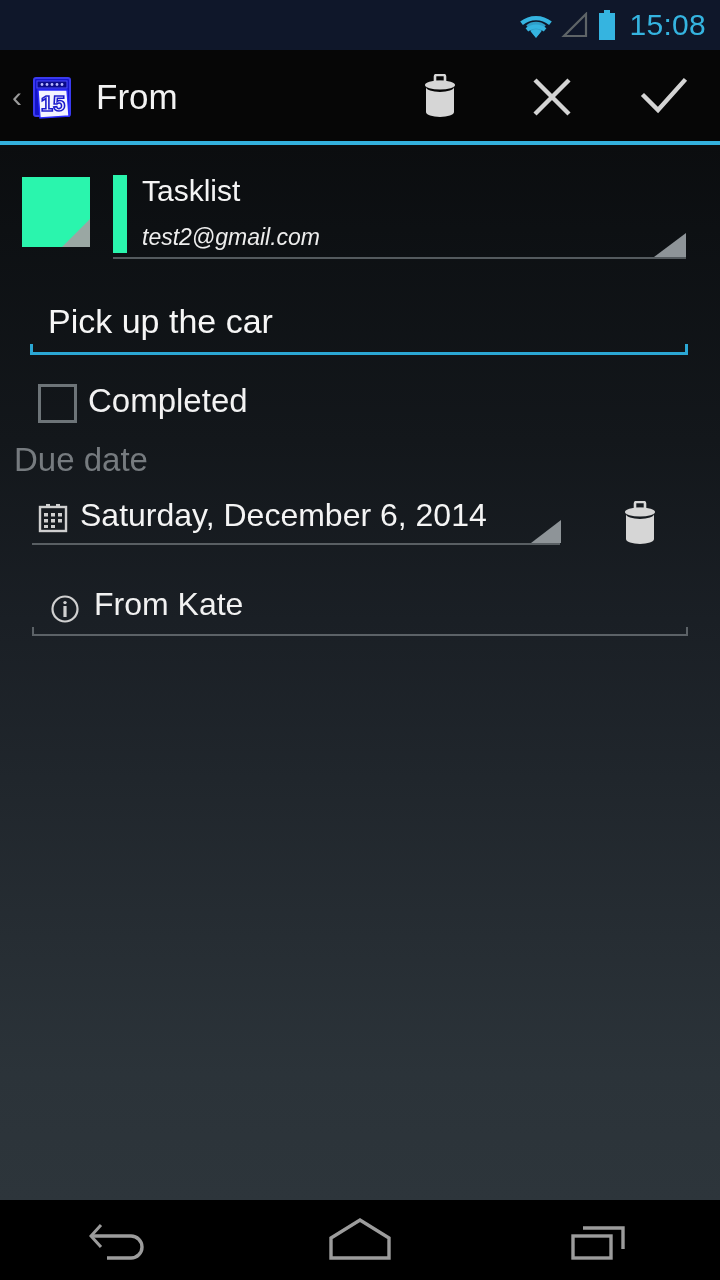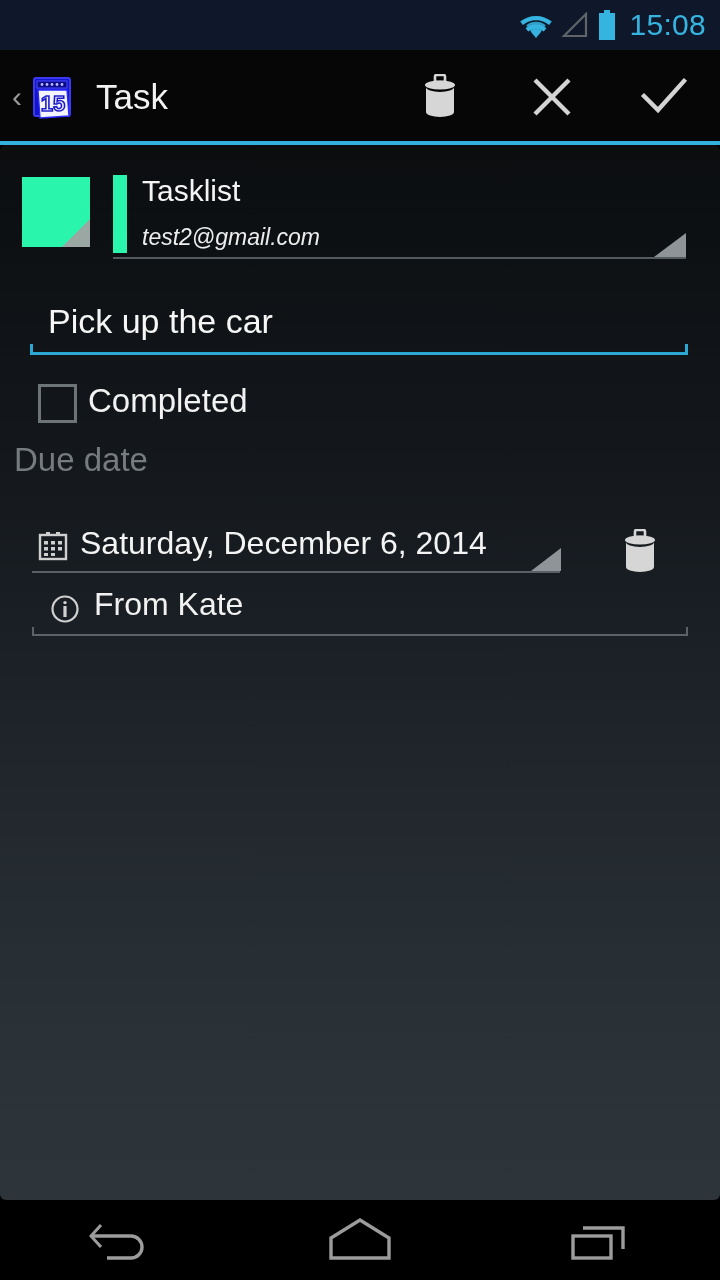--- a/index.html
+++ b/index.html
@@ -108,21 +108,20 @@
     width: 720px; height: 1055px;
     background: linear-gradient(to bottom,
         #0b0d0f 0%,
         #0d1013 8%,
         #13171b 28%,
         #1a1f25 45%,
         #20262c 60%,
         #262d33 75%,
         #2b3339 88%,
         #2d353b 100%);
-    border-radius: 6px;
   }
 
   
   #list-row {
     position: absolute;
     left: 0; top: 28px;
     width: 720px; height: 100px;
   }
   #list-color-swatch {
     position: absolute;
@@ -238,21 +237,21 @@
     position: absolute;
     left: 14px; top: 298px;
     color: #767b7f;
     font-size: 33px;
     line-height: 34px;
     white-space: nowrap;
   }
   #date-row {
     position: absolute;
     left: 0; top: 348px;
-    width: 658px; height: 62px; margin-top: 28px;
+    width: 658px; height: 62px;
   }
   #date-icon {
     position: absolute;
     left: 38px; top: 10px;
     width: 30px; height: 30px;
   }
   #date-value {
     position: absolute;
     left: 80px; top: 0;
     color: #f4f4f4;
@@ -375,21 +374,21 @@
       <rect x="9" y="9" width="30" height="7" fill="#0a0a8a" stroke="#4d4dff" stroke-width="1"></rect>
       <circle cx="14" cy="12.5" r="1.4" fill="#b9b9ff"></circle>
       <circle cx="19" cy="12.5" r="1.4" fill="#b9b9ff"></circle>
       <circle cx="24" cy="12.5" r="1.4" fill="#b9b9ff"></circle>
       <circle cx="29" cy="12.5" r="1.4" fill="#b9b9ff"></circle>
       <circle cx="34" cy="12.5" r="1.4" fill="#b9b9ff"></circle>
       <path d="M10 18 L39 18 L41 44 L12 46 Z" fill="#f4f4ff" stroke="#2a2aff" stroke-width="1.4"></path>
       <text x="25" y="39" font-family="'Liberation Sans', sans-serif" font-size="22" font-weight="bold" fill="none" stroke="#1a1acc" stroke-width="1.6" text-anchor="middle">15</text>
     </svg>
 
-    <div id="ab-title">Task</div>
+    <div id="ab-title">From</div>
 
     <div class="ab-action" id="ab-delete">
       <svg width="40" height="46" viewBox="0 0 40 46">
         <rect x="15" y="1" width="10" height="7" rx="1.5" fill="none" stroke="#d6d6d6" stroke-width="2.6"></rect>
         <ellipse cx="20" cy="11" rx="15" ry="4.6" fill="#d6d6d6"></ellipse>
         <path d="M6 13 L6 38 a14 5 0 0 0 28 0 L34 13 a14 5 0 0 1 -28 0 Z" fill="#d6d6d6"></path>
       </svg>
     </div>
 
     <div class="ab-action" id="ab-cancel">

